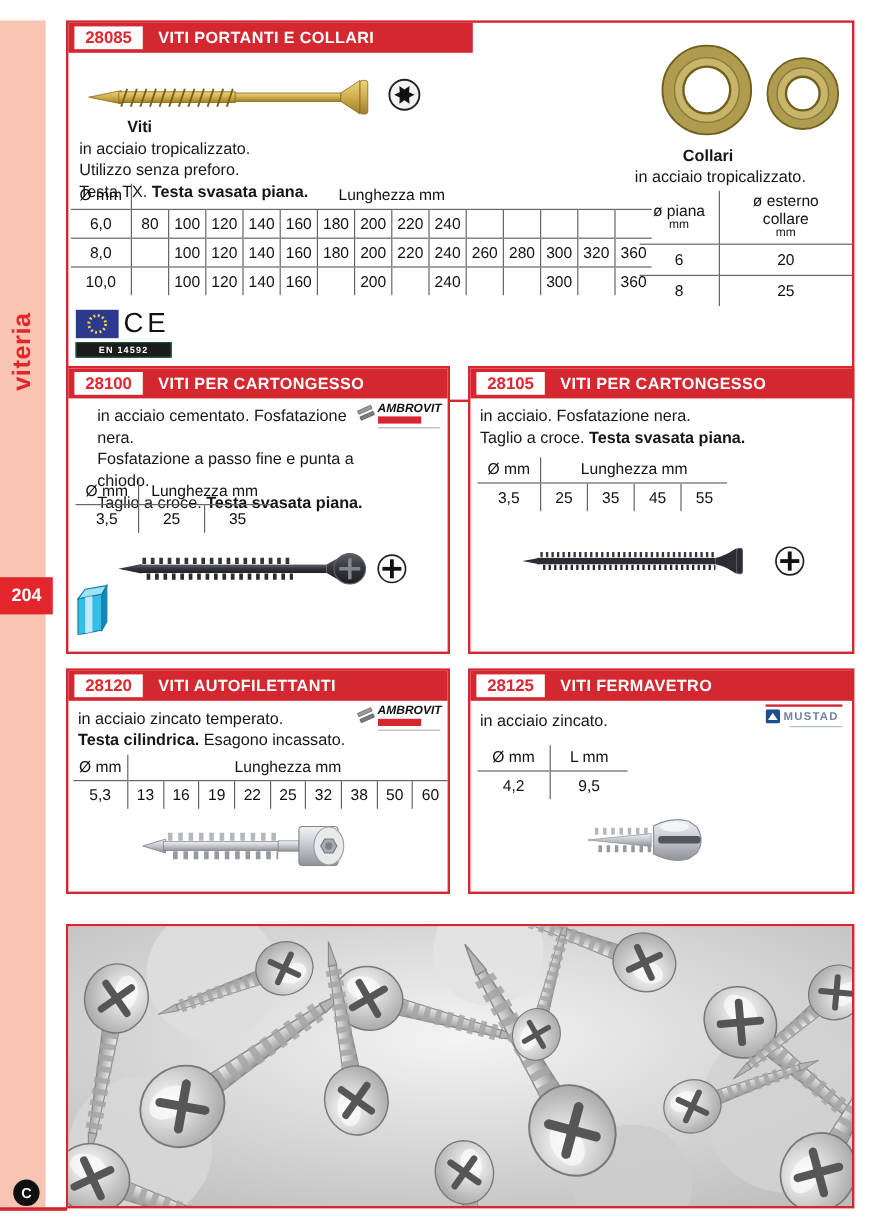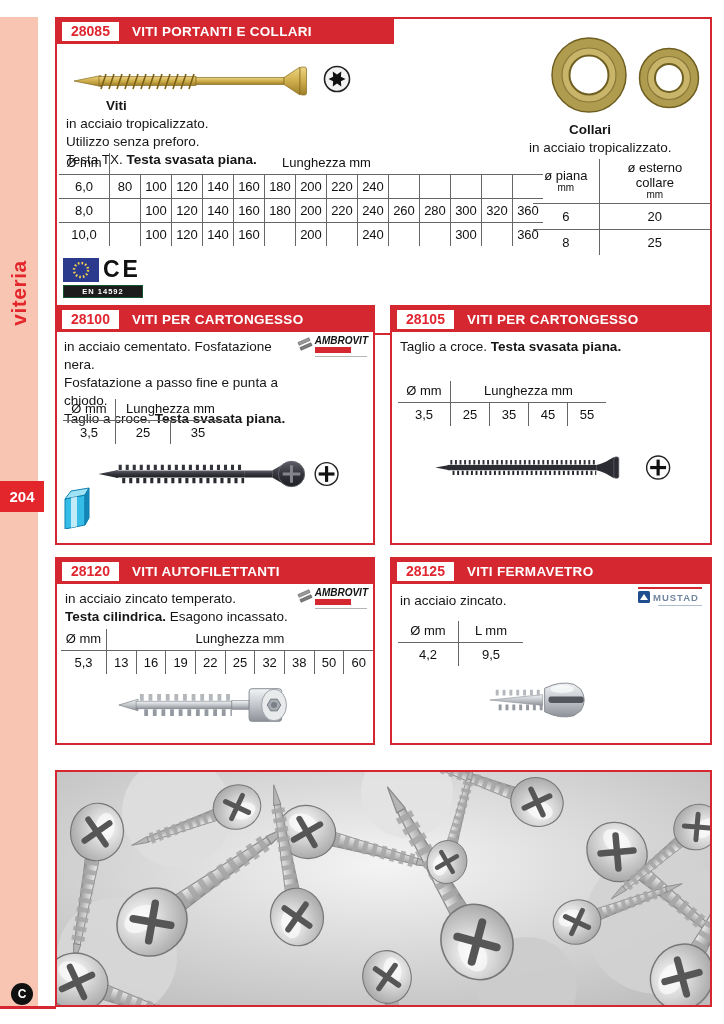--- a/index.html
+++ b/index.html
@@ -51,21 +51,21 @@
   .ctbl{border-collapse:collapse;font-size:13px;color:#111;}
   .ctbl th{font-weight:normal;padding:1px 8px 3px;text-align:center;}
   .ctbl th + th,.ctbl td + td{border-left:1px solid var(--line);}
   .ctbl td{padding:5px 8px;text-align:center;border-top:1px solid var(--line);}
   .ctbl .unit{font-size:10px;display:block;line-height:10px;}
 
   .abs{position:absolute;}
 
   
   .ce-row{display:flex;align-items:center;gap:4px;}
-  .ce-text{font-size:23px;font-weight:bold;letter-spacing:3px;color:#111;}
+  .ce-text{font-size:23px;font-weight:normal;letter-spacing:3px;color:#111;}
   .ce-std{width:78px;background:#1c1c1c;color:#fff;border:1px solid #14532d;font-size:7.5px;
     font-weight:bold;text-align:center;padding:1px 0;margin-top:2px;letter-spacing:1px;}
 
   
   .ambrovit{display:flex;gap:2px;align-items:flex-start;}
   .amb-name{font-size:10px;font-weight:bold;font-style:italic;color:#111;line-height:10px;}
   .amb-bar{width:36px;height:6px;background:var(--red);margin-top:1px;}
   .amb-sub{width:52px;border-top:1px solid #b5b5b5;margin-top:3px;}
 
   
@@ -235,21 +235,21 @@
         </tr>
       </tbody>
     </table>
   </div>
 
   <div class="pbox" id="box-28100">
     <div class="box-header">
       <span class="code-chip">28100</span>
       <span class="box-title">VITI PER CARTONGESSO</span>
     </div>
-    <div class="desc abs" style="left:7px;top:31px;width:235px">
+    <div class="desc abs" style="left:24px;top:31px;width:235px">
       <div>in acciaio cementato. Fosfatazione nera.</div>
       <div>Fosfatazione a passo fine e punta a chiodo.</div>
       <div><span>Taglio a croce.</span> <b>Testa svasata piana.</b></div>
     </div>
     <div class="ambrovit abs" style="right:5px;top:29px">
       <svg width="16" height="15" viewBox="0 0 16 15">
         <rect x="1" y="4" width="12" height="3" fill="#9a9a9a" stroke="#555" stroke-width="0.5" transform="rotate(-24 7 5.5)"></rect>
         <rect x="3" y="9" width="12" height="3" fill="#7d7d7d" stroke="#444" stroke-width="0.5" transform="rotate(-24 9 10.5)"></rect>
       </svg>
       <div>
@@ -304,20 +304,21 @@
       <polygon points="12,12.8 18,11.6 18,41.6 12,42.8" fill="#ffffff" opacity="0.7"></polygon>
     </svg>
   </div>
 
   <div class="pbox" id="box-28105">
     <div class="box-header">
       <span class="code-chip">28105</span>
       <span class="box-title">VITI PER CARTONGESSO</span>
     </div>
     <div class="desc abs" style="left:8px;top:31px">
+      <div>in acciaio. Fosfatazione nera.</div>
       <div><span>Taglio a croce.</span> <b>Testa svasata piana.</b></div>
     </div>
     <div class="abs" style="left:6px;top:74px">
         <table class="dims">
           <thead>
             <tr>
               <th style="width: 48px;">Ø mm</th>
               <th colspan="4" class="len-h">Lunghezza mm</th>
             </tr>
           </thead>

